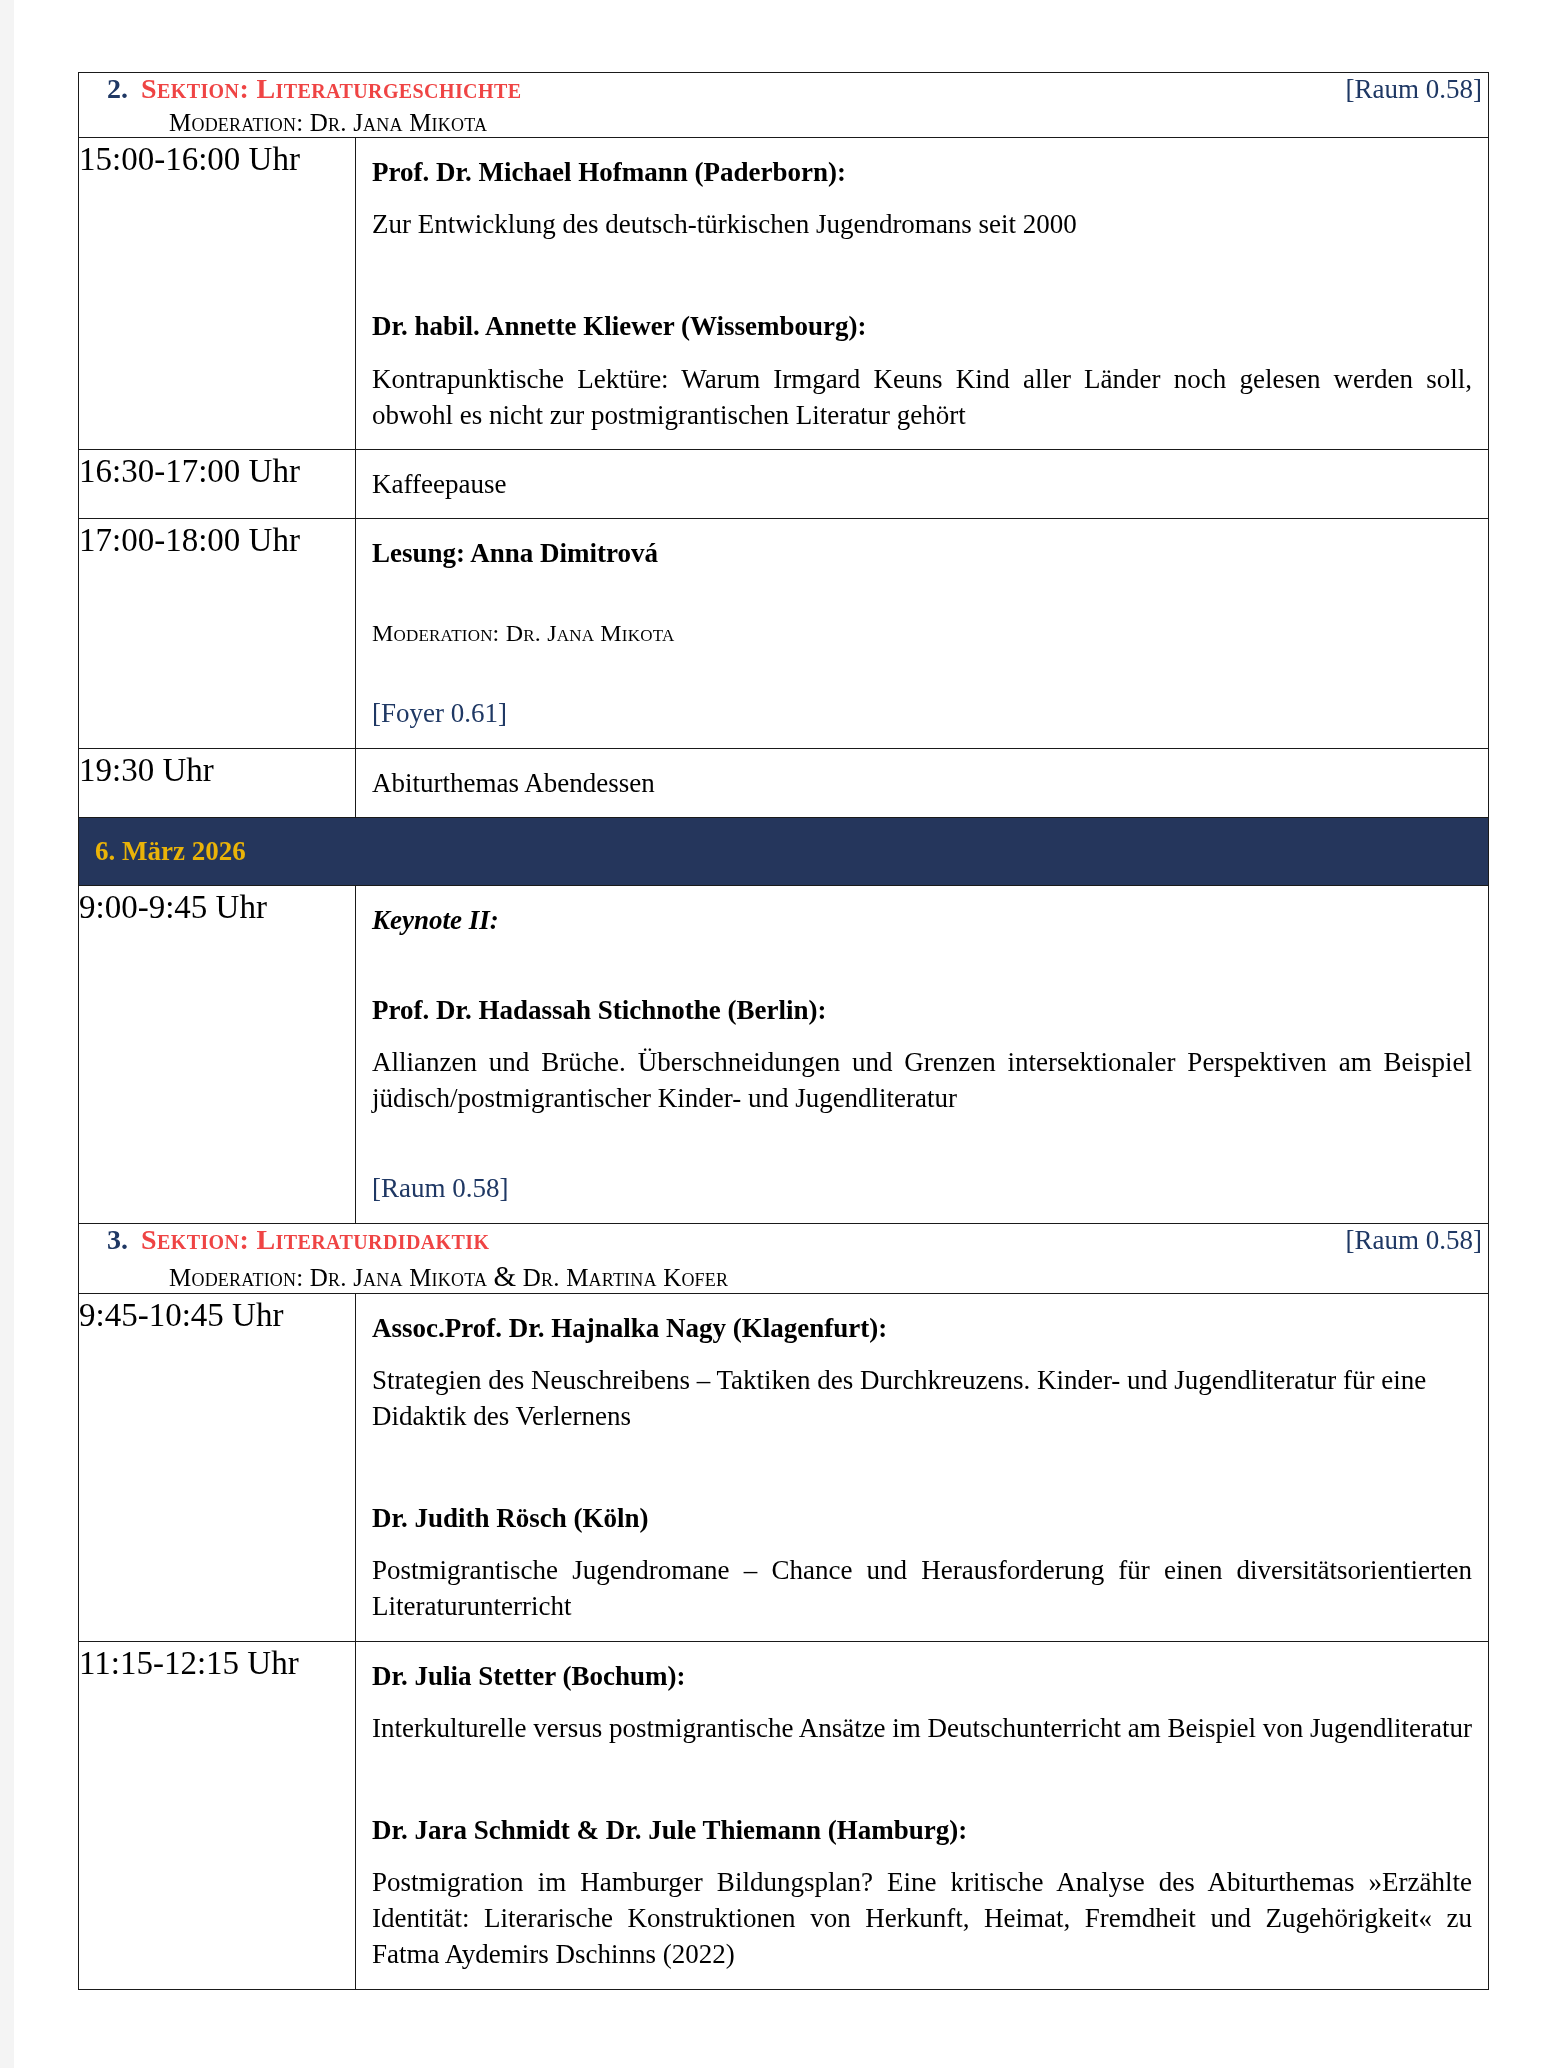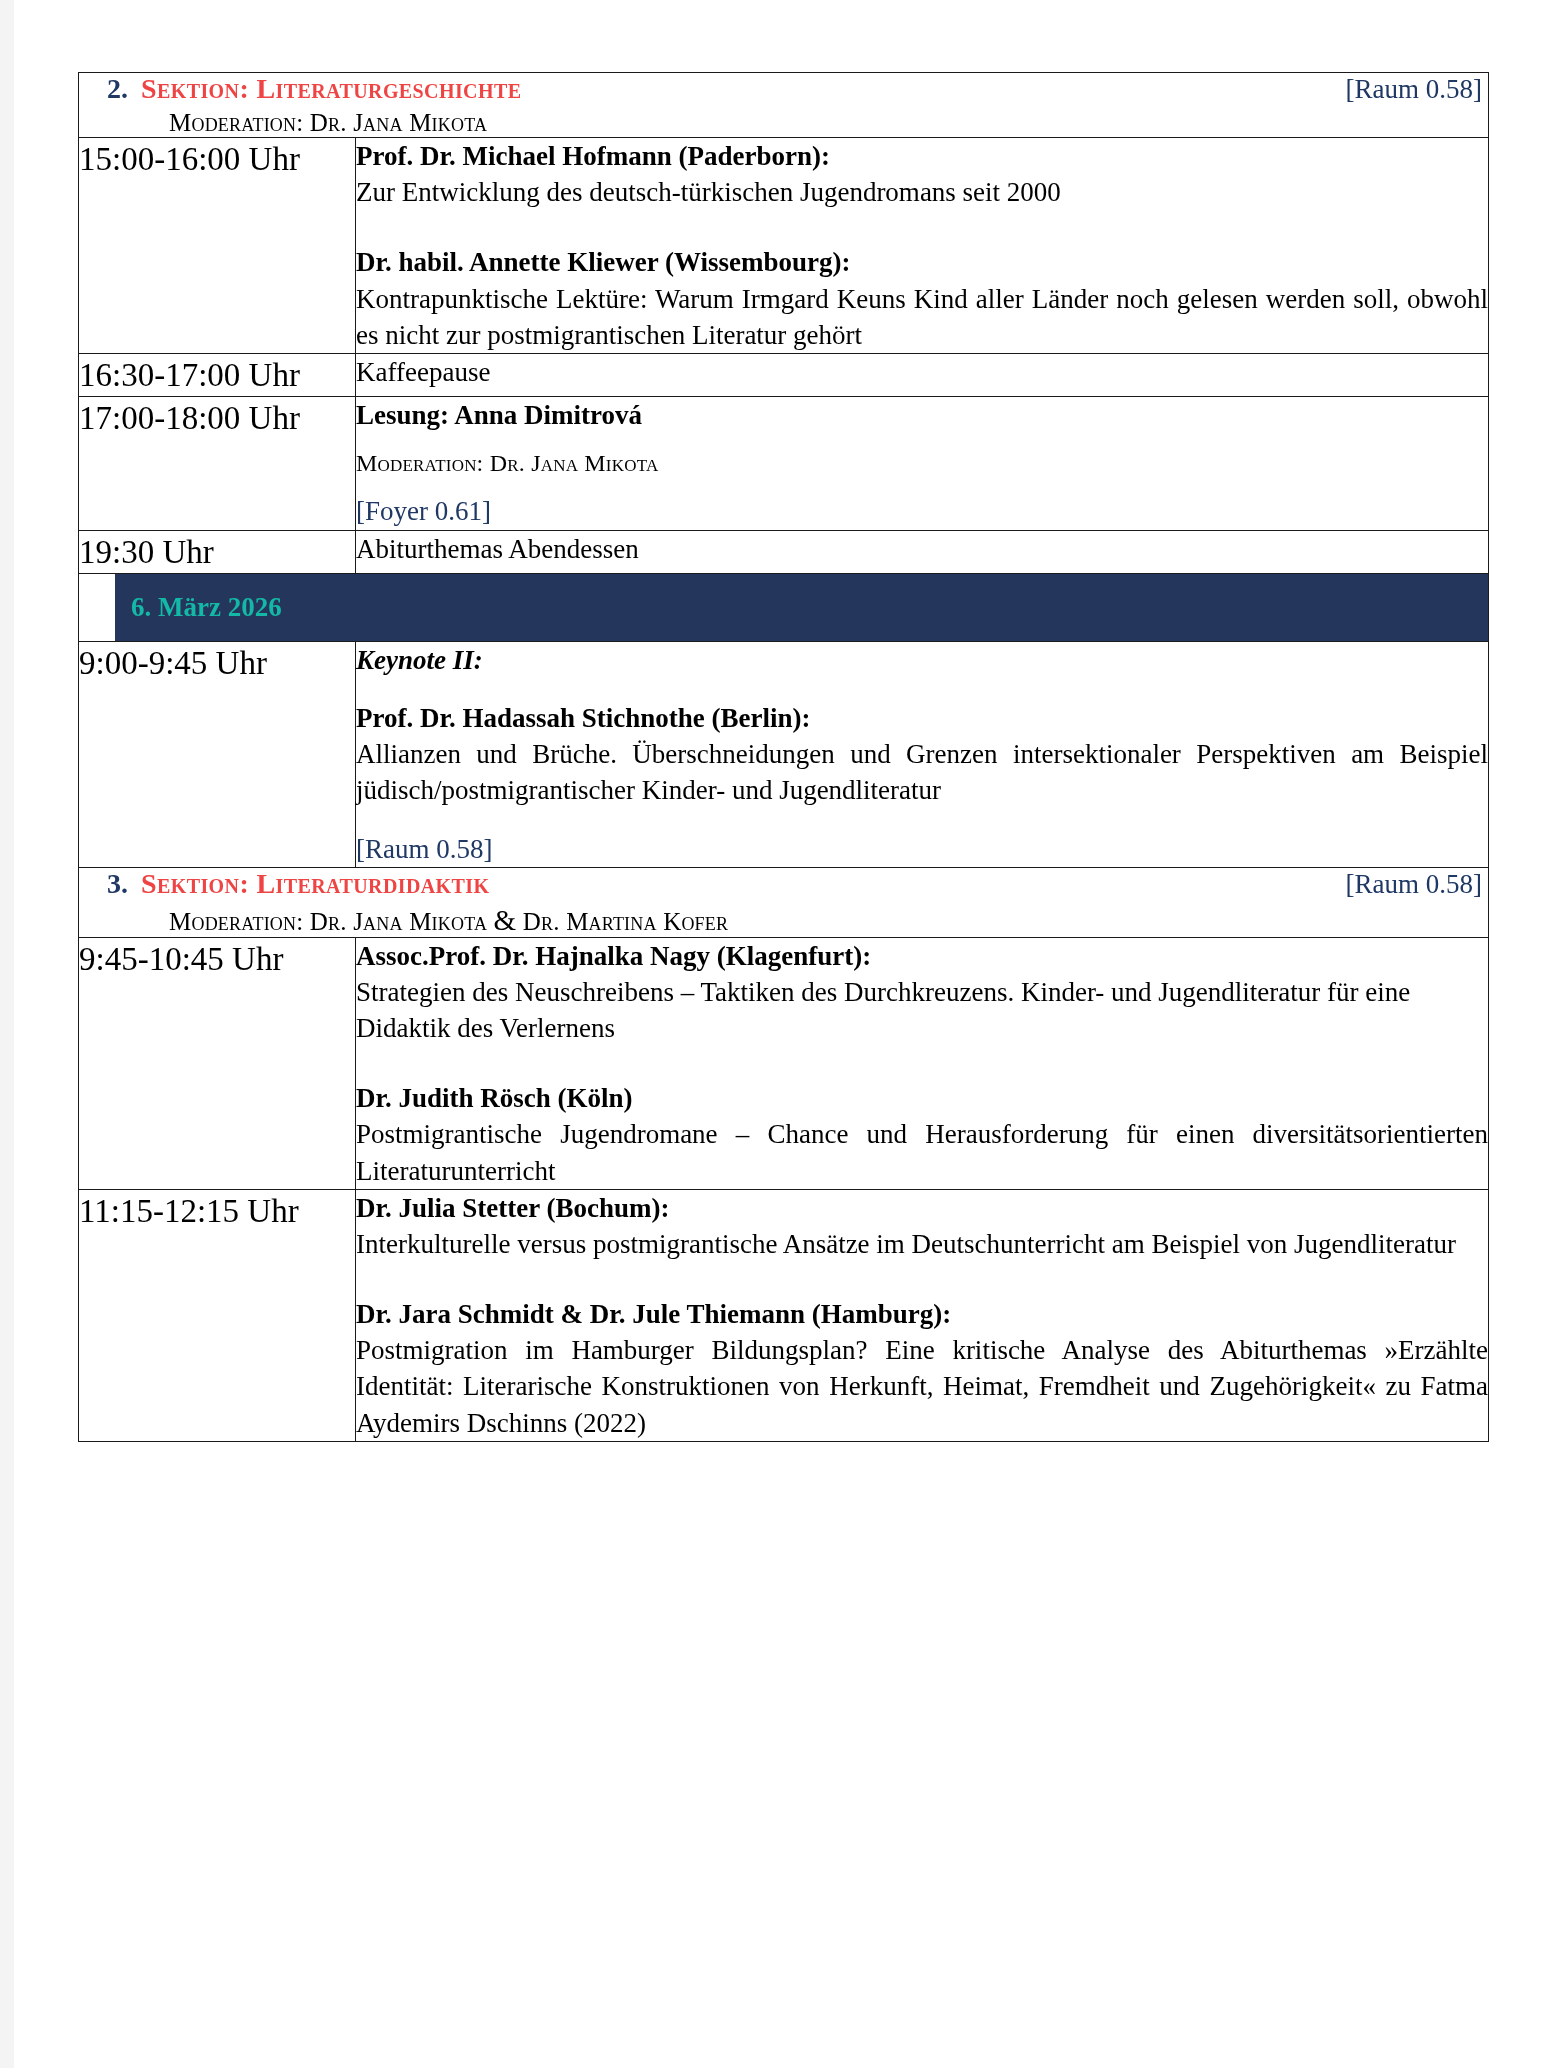--- a/index.html
+++ b/index.html
@@ -99,21 +99,21 @@
     font-size: 33px;
     line-height: 1.28;
     white-space: nowrap;
   }
   .body-cell {
     padding: 14px 24px 16px 18px;
     font-size: 27px;
     line-height: 1.34;
   }
   .body-cell p {
-    margin: 0;
+    margin: 16px;
   }
   .p-just {
     text-align: justify;
     text-justify: inter-word;
   }
   .b { font-weight: bold; }
   .i { }
   .bi { font-weight: bold; font-style: italic; }
   .room-inline {
     color: #1f3864;
@@ -128,25 +128,24 @@
   }
 
   
   .date-banner-cell {
     background: #25365c;
     border-color: #25365c;
     padding: 0;
   }
   .date-banner {
     background: #25365c;
-    color: #14b8a6;
+    color: #eab308;
     font-weight: bold;
     font-size: 27px;
     padding: 18px 0 18px 16px;
-    margin-left: 36px;
   }
 </style>
 </head>
 <body>
 
 <div class="page">
   <div class="page-edge-left"></div>
 
   <table class="sched-table">
     <colgroup>

